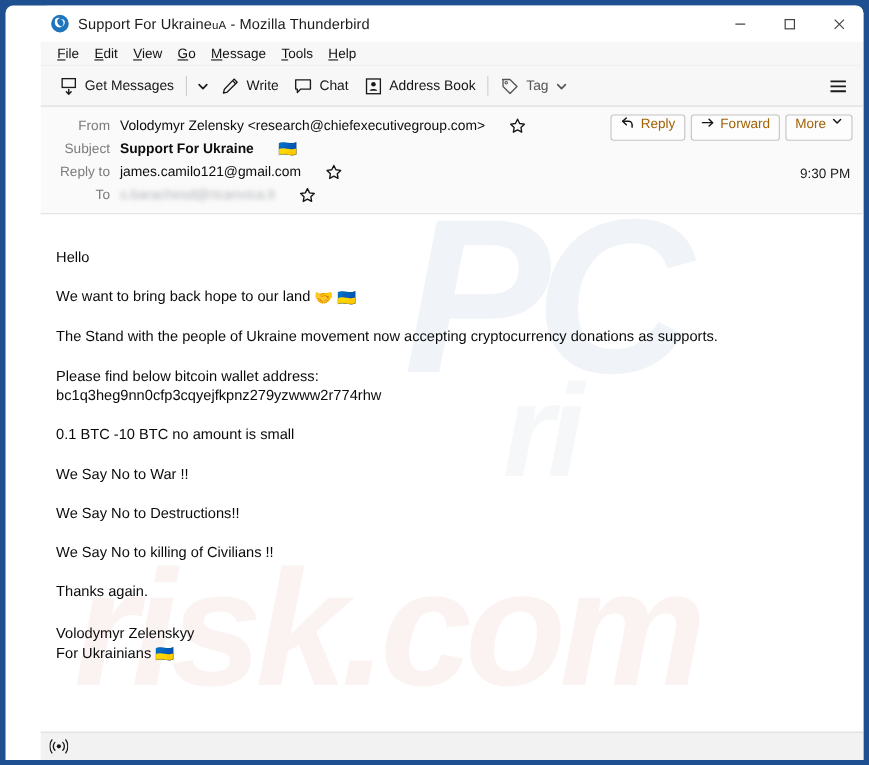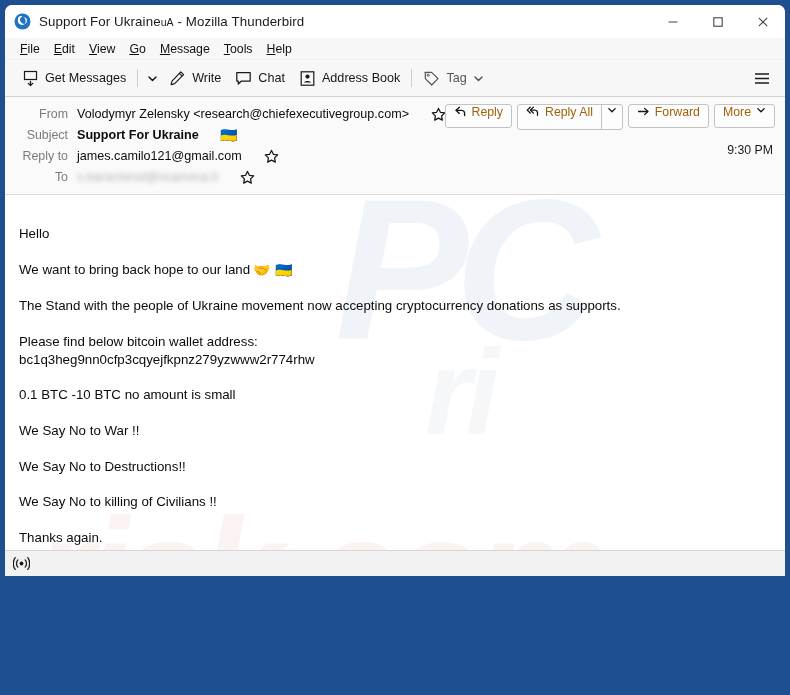--- a/index.html
+++ b/index.html
@@ -13,27 +13,28 @@
 
   
   #window {
     position: absolute;
     left: 0; top: 0;
     width: 790px; height: 695px;
     background: #1d4f91;
     padding: 5px 5px 4px 5px;
   }
   #window-inner {
-    width: 780px; height: 571px;
+    width: 780px; height: 686px;
     background: #ffffff;
     border-radius: 7px 7px 0 0;
     overflow: hidden;
     position: relative;
     display: flex;
     flex-direction: column;
+    padding-left: 32px;
   }
 
   
   #titlebar {
     height: 33px;
     background: #ffffff;
     display: flex;
     align-items: center;
     flex: none;
     border-radius: 7px 7px 0 0;
@@ -204,21 +205,21 @@
     border-radius: 0;
     background: transparent;
   }
   .rbtn-group .rbtn-split {
     border-left: 1px solid #c3c3c3;
     padding: 0 5px;
   }
   #msg-time {
     font-size: 12.3px;
     color: #1a1a1a;
-    margin-top: 13px;
+    margin-top: 23px;
     padding-right: 2px;
     white-space: nowrap;
   }
 
   
   #msg-body {
     flex: 1 1 auto;
     background: #ffffff;
     position: relative;
     overflow: hidden;
@@ -428,35 +429,20 @@
       <div id="hdr-right">
         <div id="reply-row">
           <div class="rbtn">
             <svg width="13" height="13" viewBox="0 0 13 13">
               <path d="M5.4 2.2 L2 5.3 L5.4 8.4" fill="none" stroke="#151515" stroke-width="1.3" stroke-linecap="round" stroke-linejoin="round"></path>
               <path d="M2.3 5.3 H7.6 C10 5.3 11 7 10.6 10.6" fill="none" stroke="#151515" stroke-width="1.3" stroke-linecap="round"></path>
             </svg>
             <span>Reply</span>
           </div>
 
-          <div class="rbtn-group">
-            <div class="rbtn">
-              <svg width="14" height="13" viewBox="0 0 14 13">
-                <path d="M4.2 2.2 L1.2 5.1 L4.2 8" fill="none" stroke="#151515" stroke-width="1.25" stroke-linecap="round" stroke-linejoin="round"></path>
-                <path d="M7.3 2.2 L4.3 5.1 L7.3 8" fill="none" stroke="#151515" stroke-width="1.25" stroke-linecap="round" stroke-linejoin="round"></path>
-                <path d="M4.6 5.1 H8.8 C11 5.1 11.9 6.7 11.5 10.3" fill="none" stroke="#151515" stroke-width="1.25" stroke-linecap="round"></path>
-              </svg>
-              <span>Reply All</span>
-            </div>
-            <div class="rbtn rbtn-split">
-              <svg width="10" height="10" viewBox="0 0 11 11">
-                <path d="M2 4 L5.5 7.5 L9 4" fill="none" stroke="#151515" stroke-width="1.5" stroke-linecap="round" stroke-linejoin="round"></path>
-              </svg>
-            </div>
-          </div>
 
           <div class="rbtn">
             <svg width="13" height="13" viewBox="0 0 13 13">
               <path d="M1.6 6.5 H10.6" fill="none" stroke="#151515" stroke-width="1.3" stroke-linecap="round"></path>
               <path d="M7.6 3.4 L10.9 6.5 L7.6 9.6" fill="none" stroke="#151515" stroke-width="1.3" stroke-linecap="round" stroke-linejoin="round"></path>
             </svg>
             <span>Forward</span>
           </div>
 
           <div class="rbtn">

